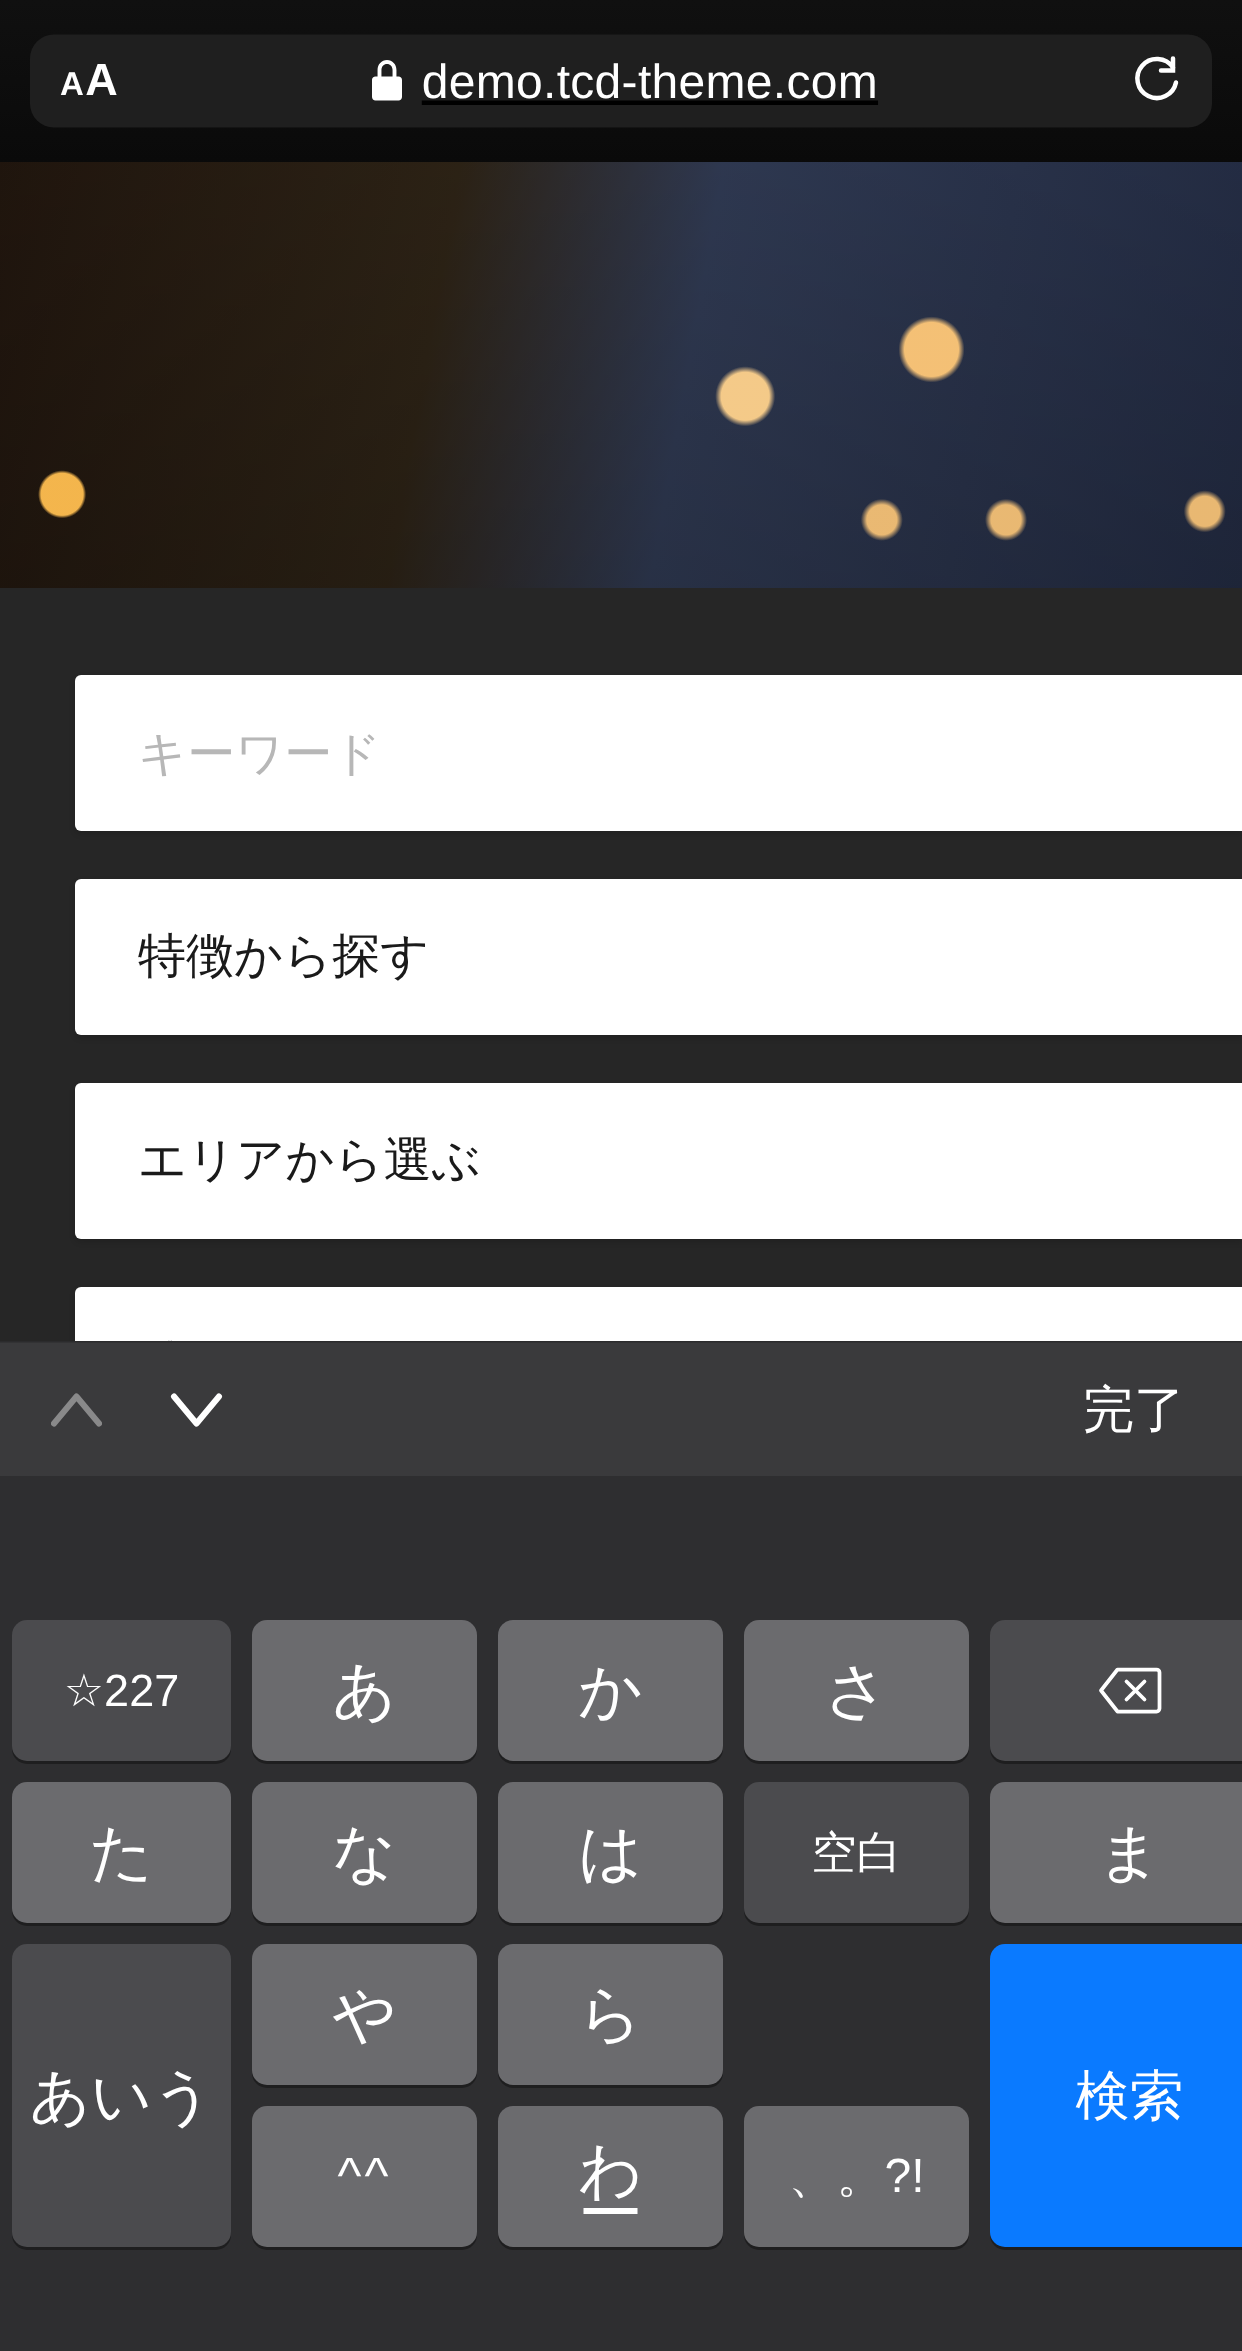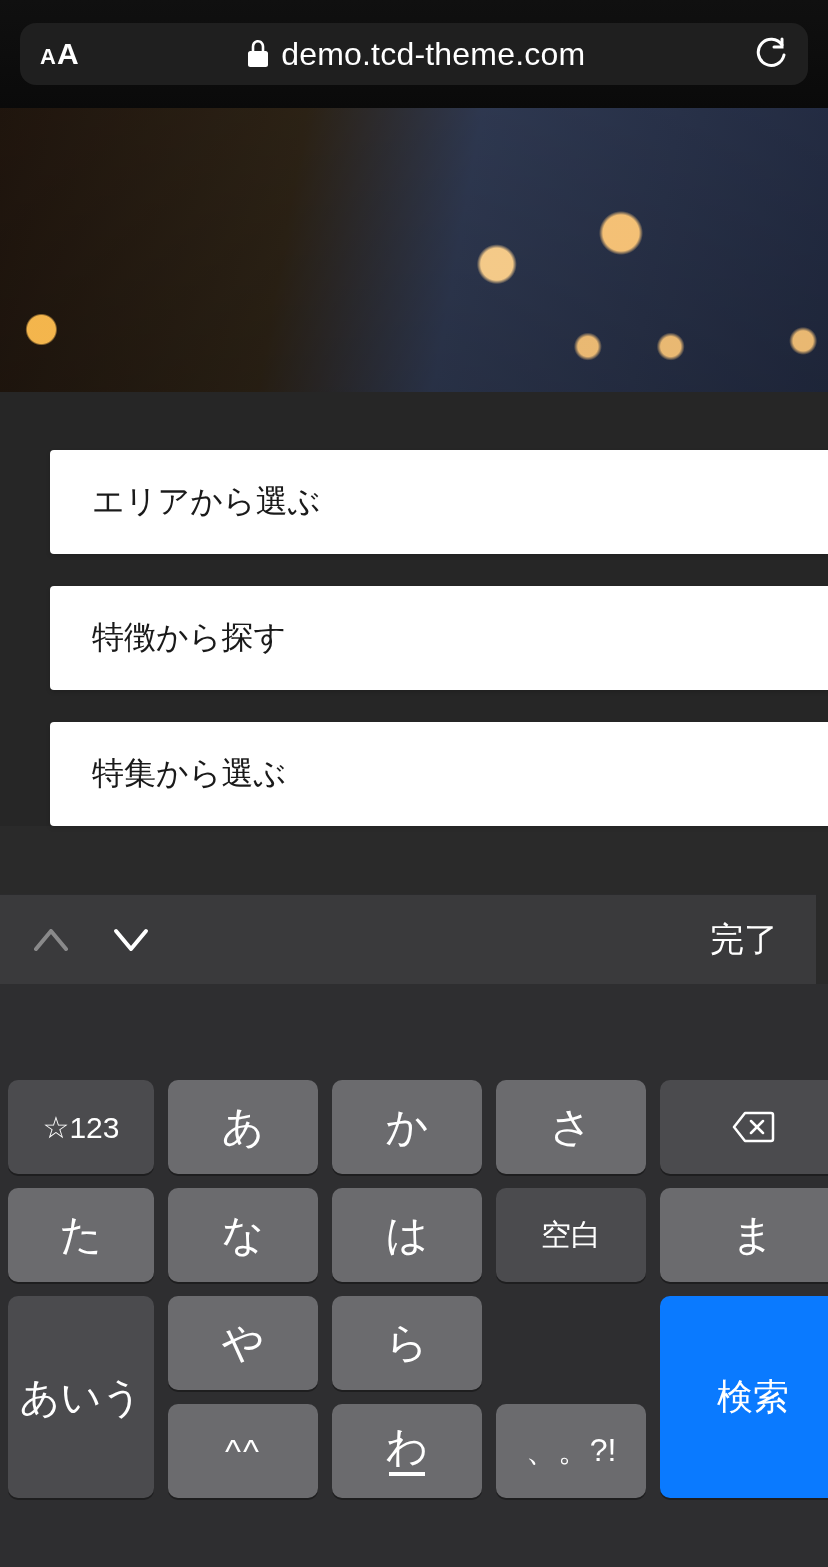--- a/index.html
+++ b/index.html
@@ -37,20 +37,21 @@
       gap: 1px;
     }
     .aa-label .small { font-size: 22px; }
     .aa-label .big { font-size: 30px; }
     .addr-center {
       flex: 1;
       display: flex;
       align-items: center;
       justify-content: center;
       gap: 12px;
+      text-decoration: underline;
     }
     .lock-icon { width: 22px; height: 28px; flex-shrink: 0; }
     .url-text { color: #fff; font-size: 32px; letter-spacing: 0.2px; }
     .reload-icon { width: 34px; height: 34px; flex-shrink: 0; }
 
     
     .hero {
       height: 284px;
       background:
         radial-gradient(circle at 5% 78%, rgba(255,190,80,0.95) 0 14px, transparent 16px),
@@ -93,21 +94,21 @@
     }
     .keyword-input::placeholder { color: #b7b7b7; }
     .card-label {
       font-size: 32px;
       color: #1a1a1a;
     }
 
     
     .kb-accessory {
       position: absolute;
-      left: 0; right: 12px;
+      left: 0; right: 0;
       top: 894px;
       height: 90px;
       background: #3a3a3c;
       display: flex;
       align-items: center;
       padding: 0 38px 0 28px;
       border-top: 1px solid rgba(0,0,0,0.25);
     }
     .acc-arrows { display: flex; gap: 34px; align-items: center; }
     .chev { width: 46px; height: 46px; }
@@ -193,24 +194,27 @@
       <path d="M28 8 A13 13 0 1 0 30 18"></path>
       <polyline points="28,2 28,10 20,10" fill="none"></polyline>
     </svg>
   </div>
 </div>
 
 <div class="hero"></div>
 
 <div class="filters">
   <div class="card">
+    <input class="keyword-input" type="text" autofocus="" placeholder="キーワード" style="">
+  </div>
+  <div class="card">
+    <span class="card-label">特徴から探す</span>
+  </div>
+  <div class="card">
     <span class="card-label">エリアから選ぶ</span>
-  </div>
-  <div class="card">
-    <span class="card-label">特徴から探す</span>
   </div>
   <div class="card">
     <span class="card-label">特集から選ぶ</span>
   </div>
 </div>
 
 <div class="kb-accessory">
   <div class="acc-arrows">
     <svg class="chev chev-disabled" viewBox="0 0 46 46" fill="none" stroke="#fff" stroke-width="4" stroke-linecap="round" stroke-linejoin="round">
       <polyline points="8,32 23,14 38,32"></polyline>
@@ -220,21 +224,21 @@
     </svg>
   </div>
   <span class="acc-done">完了</span>
 </div>
 
 <div class="kb-candidate"></div>
 
 <div class="keyboard">
   <div class="kb-grid">
 
-    <div class="key fn">☆123</div>
+    <div class="key fn">☆227</div>
     <div class="key">あ</div>
     <div class="key">か</div>
     <div class="key">さ</div>
     <div class="key fn">
       <svg class="bksp-icon" viewBox="0 0 44 34" fill="none" stroke="#fff" stroke-width="2.5" stroke-linejoin="round" stroke-linecap="round">
         <path d="M14 3 H40 a2 2 0 0 1 2 2 V29 a2 2 0 0 1 -2 2 H14 L3 17 Z"></path>
         <line x1="20" y1="11" x2="32" y2="23"></line>
         <line x1="32" y1="11" x2="20" y2="23"></line>
       </svg>
     </div>

